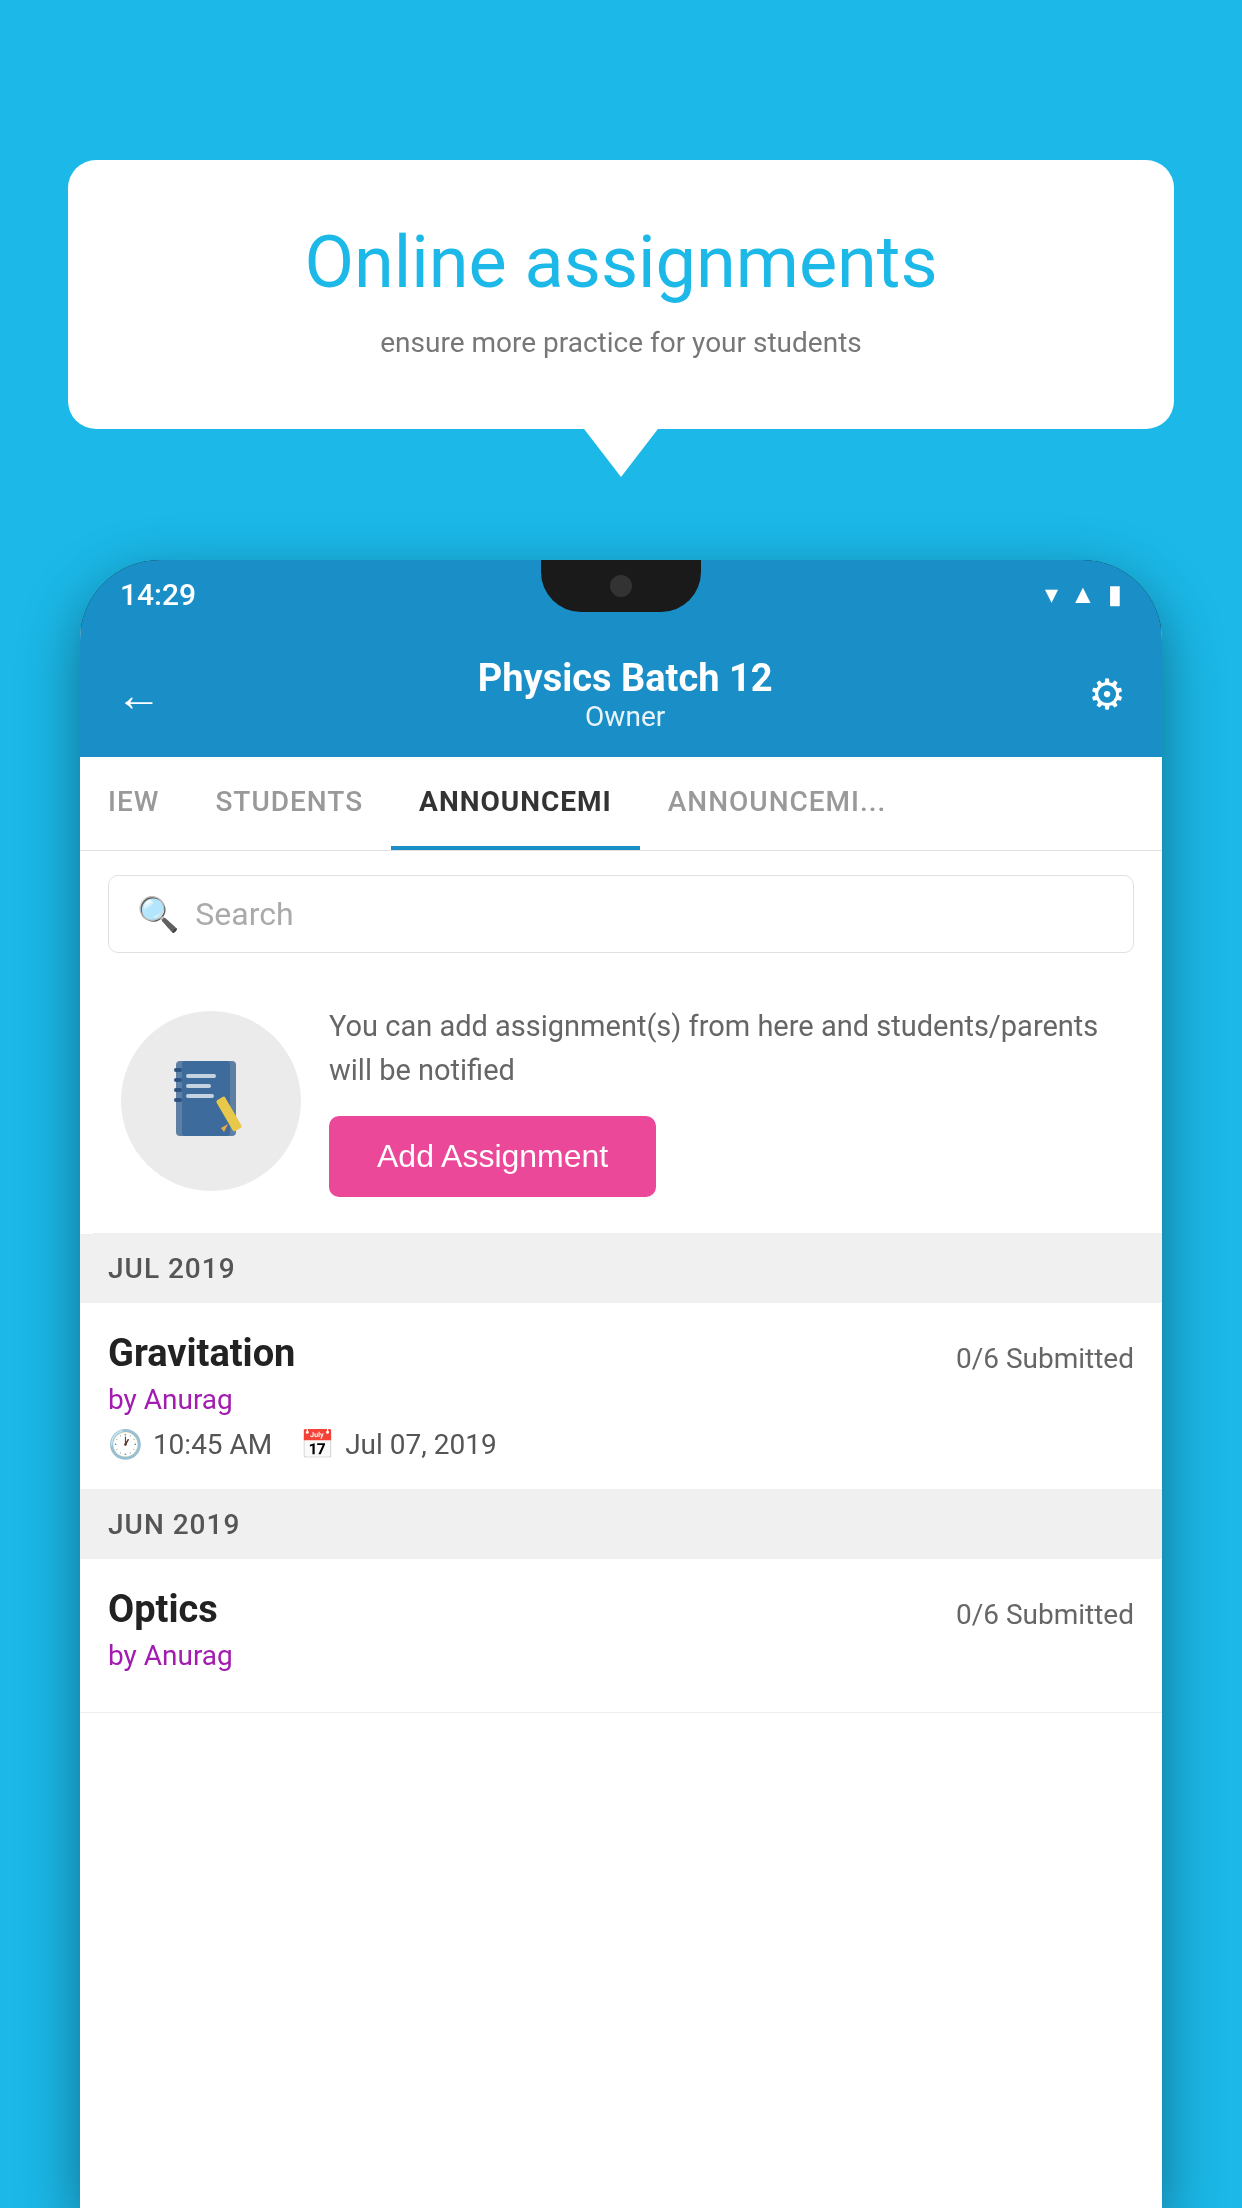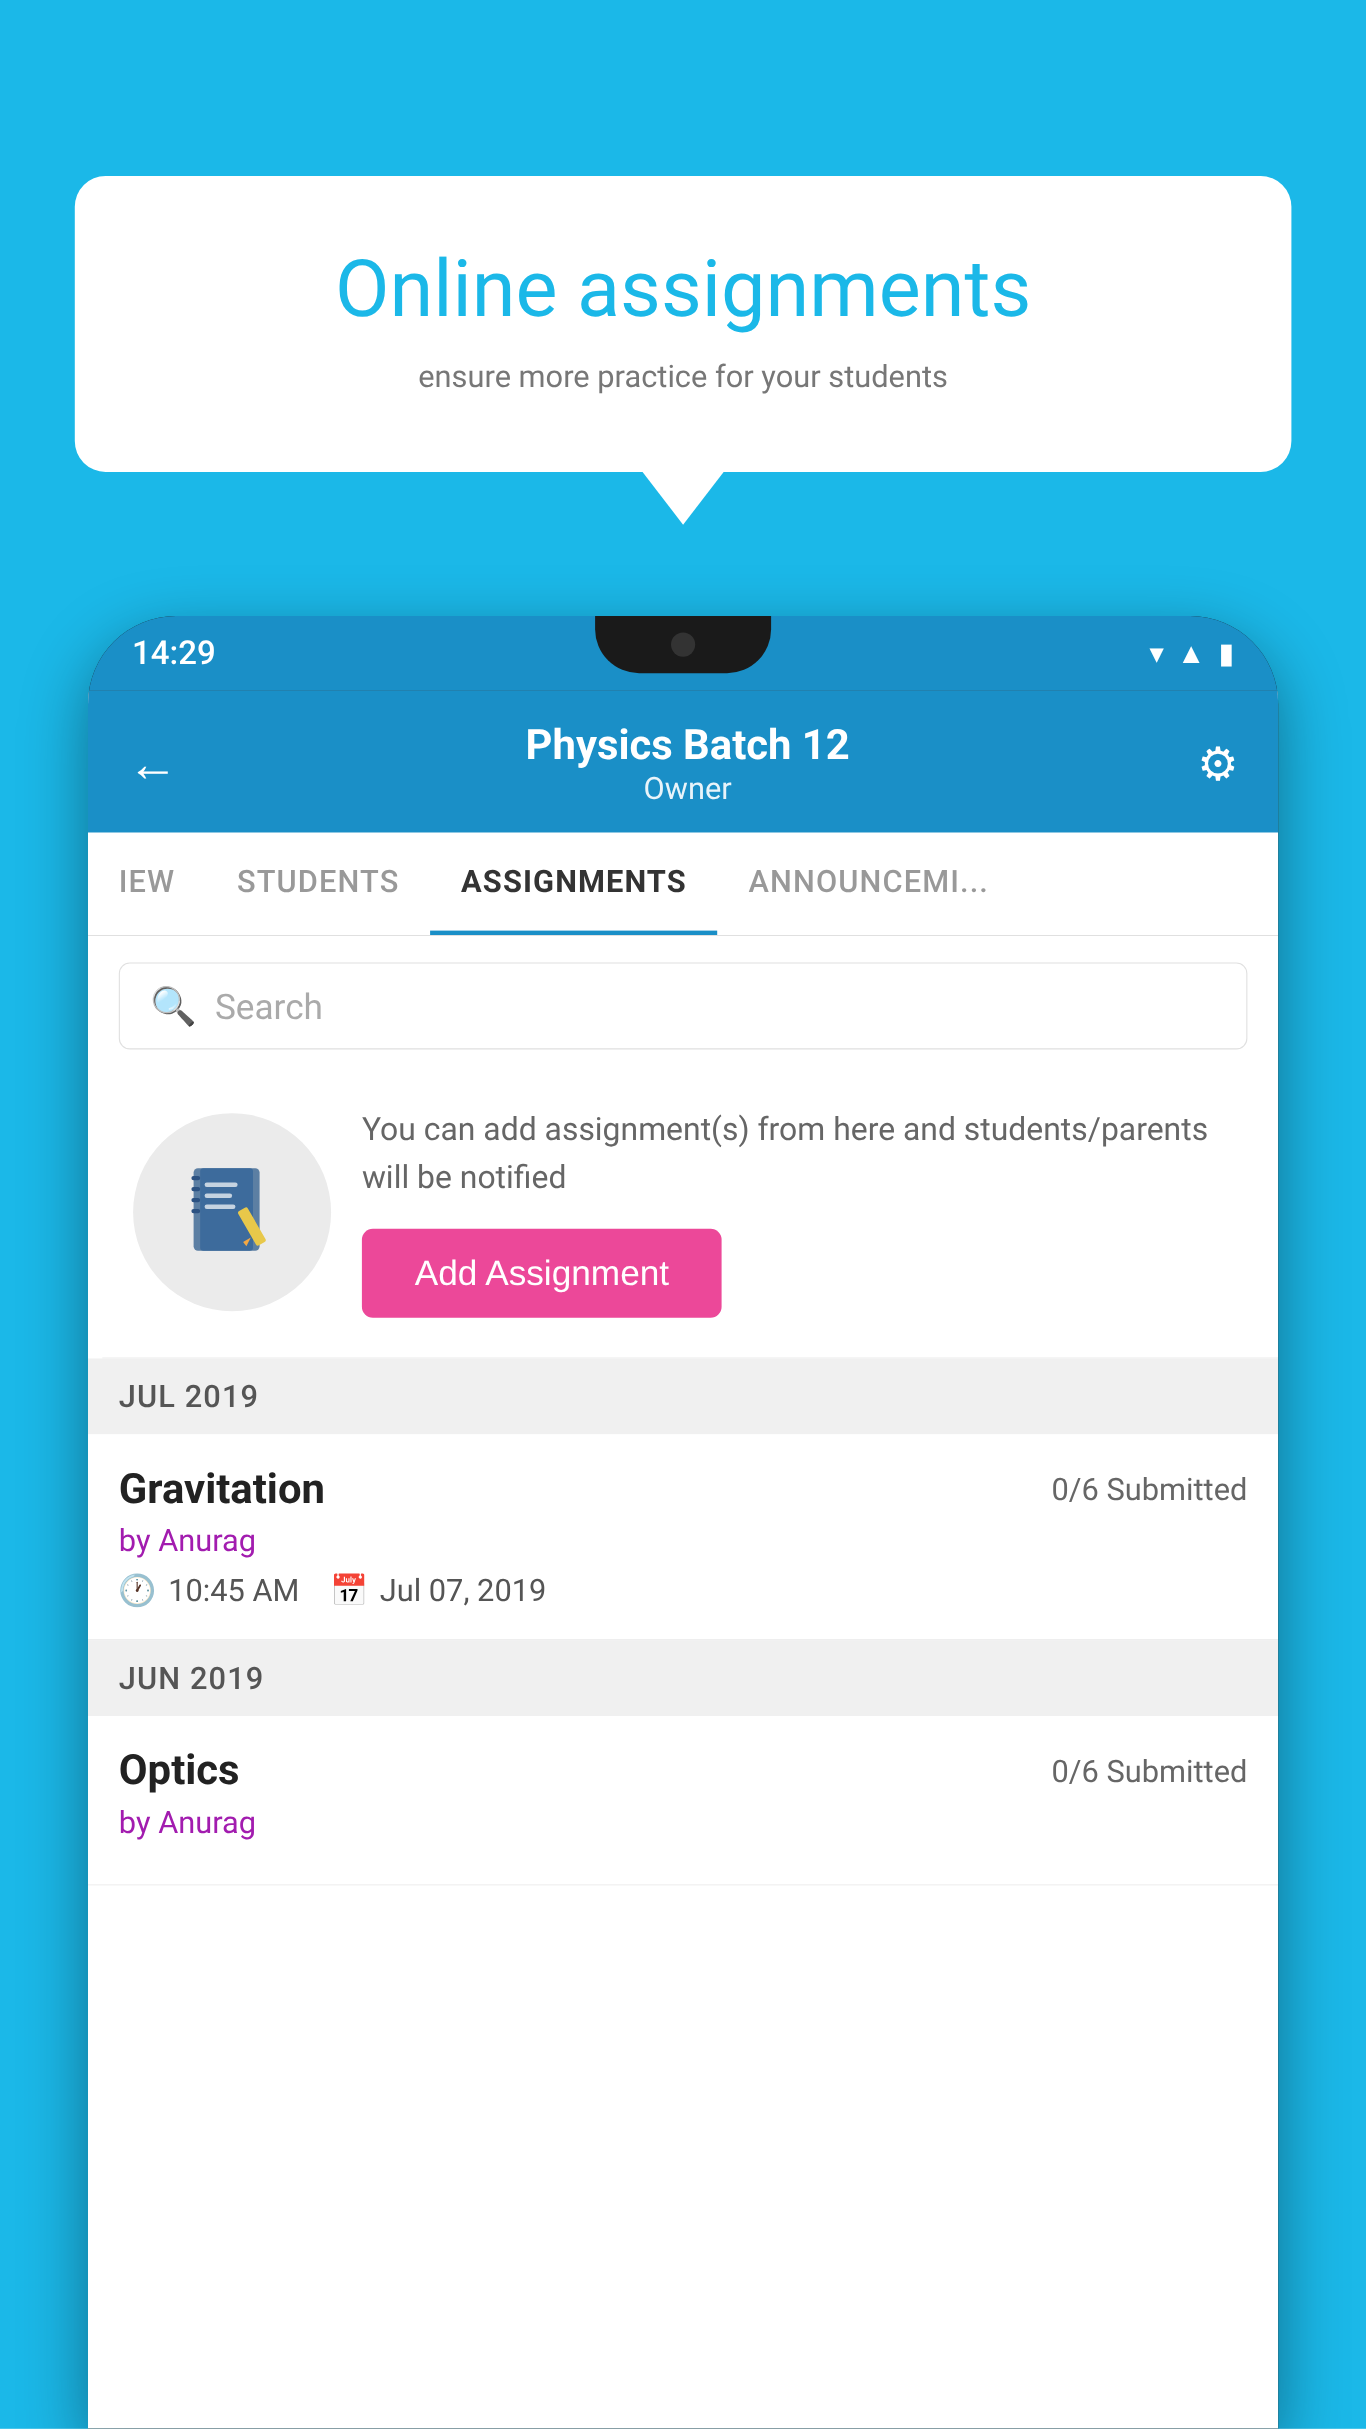--- a/index.html
+++ b/index.html
@@ -273,21 +273,21 @@
     
     .assignment-item {
       padding: 28px 28px;
       border-bottom: 1px solid #eee;
       background: white;
     }
 
     .assignment-top-row {
       display: flex;
       justify-content: space-between;
-      align-items: center;
+      align-items: flex-end;
       margin-bottom: 8px;
     }
 
     .assignment-name {
       font-size: 38px;
       font-weight: 700;
       color: #222;
     }
 
     .assignment-submitted {
@@ -351,21 +351,21 @@
       <div class="header-center">
         <div class="header-title">Physics Batch 12</div>
         <div class="header-subtitle">Owner</div>
       </div>
       <span class="header-settings">⚙</span>
     </div>
 
     <div class="tabs-container">
       <div class="tab">IEW</div>
       <div class="tab">STUDENTS</div>
-      <div class="tab active">ASSIGNMENTS</div>
+      <div class="tab active">ANNOUNCEMI</div>
       <div class="tab">ANNOUNCEMI...</div>
     </div>
 
     <div class="search-container">
       <div class="search-bar">
         <span class="search-icon-wrap">🔍</span>
         <span class="search-placeholder">Search</span>
       </div>
     </div>
 

